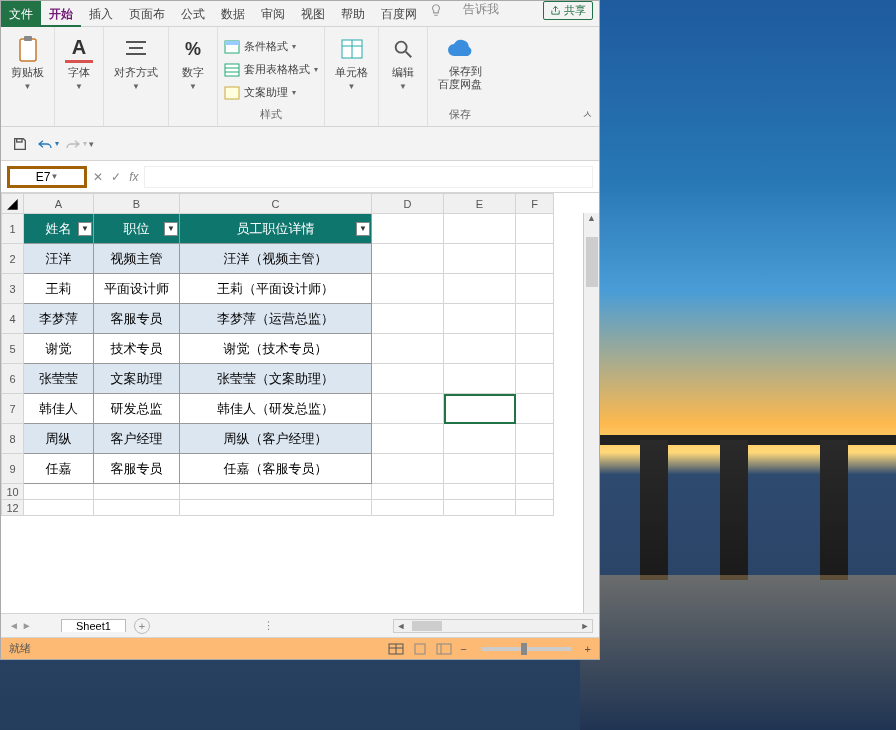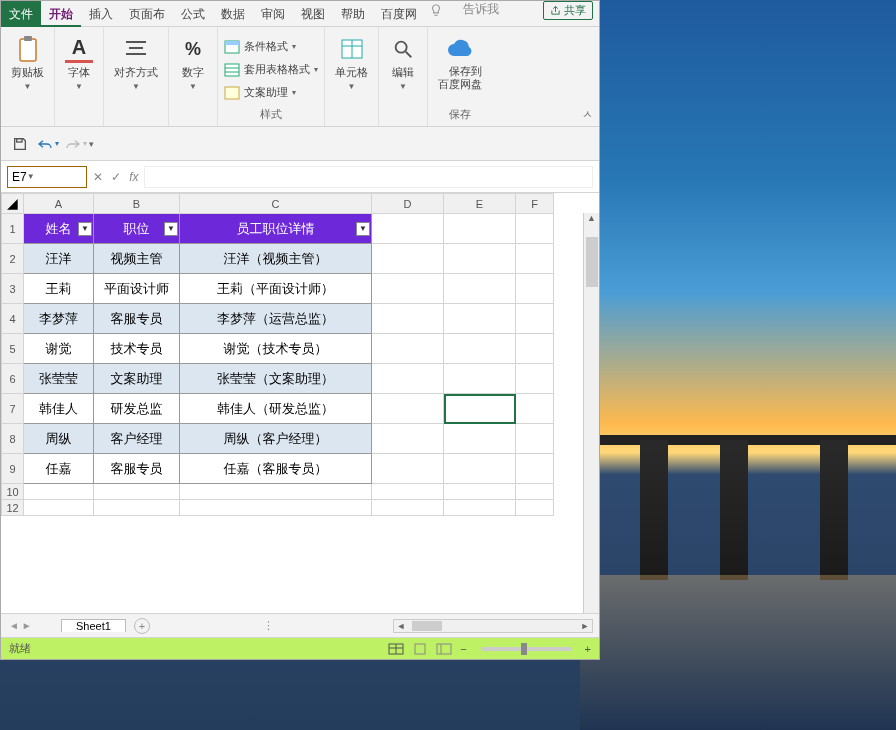--- a/index.html
+++ b/index.html
@@ -15,44 +15,44 @@
 .ribbon-group{display:flex;flex-direction:column;align-items:center;padding:4px 6px;border-right:1px solid #e0e0e0;}
 .ribbon-group-body{flex:1;display:flex;align-items:flex-start;gap:8px;padding-top:2px;}
 .ribbon-group-label{font-size:11px;color:#666;margin-top:2px;}
 .big-btn{display:flex;flex-direction:column;align-items:center;gap:2px;cursor:default;padding:2px 4px;}
 .big-icon{width:28px;height:28px;display:flex;align-items:center;justify-content:center;}
 .small-btn{display:flex;align-items:center;gap:4px;font-size:11px;padding:2px 0;}
 .collapse-caret{position:absolute;right:6px;bottom:4px;color:#666;cursor:default;}
 .qat{height:34px;background:#f3f3f3;display:flex;align-items:center;gap:6px;padding:0 8px;border-bottom:1px solid #d4d4d4;}
 .qat-btn{width:22px;height:22px;display:flex;align-items:center;justify-content:center;color:#555;}
 .formula-bar{height:32px;background:#fff;display:flex;align-items:center;border-bottom:1px solid #d4d4d4;font-size:12px;padding:4px 6px;gap:6px;}
-.name-box{width:80px;height:22px;border:1px solid #a16207;display:flex;align-items:center;justify-content:flex-start;padding:0 4px;}
+.name-box{width:80px;height:22px;border:3px solid #a16207;display:flex;align-items:center;justify-content:center;padding:0 4px;}
 .fx-btns{display:flex;gap:8px;color:#888;align-items:center;}
 .fx-label{font-style:italic;color:#888;}
 .grid-area{flex:1;background:#fff;position:relative;overflow:hidden;}
 .grid-table{border-collapse:collapse;font-size:13px;}
 .grid-table th,.grid-table td{border:1px solid #d4d4d4;text-align:center;}
 .col-header{background:#f0f0f0;height:20px;font-size:11px;color:#555;font-weight:normal;}
 .row-header{background:#f0f0f0;width:22px;font-size:11px;color:#555;font-weight:normal;}
 .corner{background:#f0f0f0;width:22px;}
 .col-A{width:70px;}.col-B{width:86px;}.col-C{width:192px;}.col-D,.col-E{width:72px;}.col-F{width:38px;}
 .data-row{height:30px;}
-.header-cell{background:#6d28d9;color:#fff;position:relative;border:1px solid #999!important;}
+.header-cell{background:#0f766e;color:#fff;position:relative;border:1px solid #999!important;}
 .filter-btn{position:absolute;right:1px;top:50%;transform:translateY(-50%);width:14px;height:14px;background:#fff;border:1px solid #888;display:flex;align-items:center;justify-content:center;font-size:8px;color:#333;}
 .even{background:#dce6f1;}
 .odd{background:#fff;}
 .data-cell{border:1px solid #999!important;}
 .sel-cell{outline:2px solid #217346;outline-offset:-2px;}
 .sheet-tabs{height:24px;background:#f3f3f3;display:flex;align-items:center;font-size:11px;border-top:1px solid #d4d4d4;padding-left:60px;gap:8px;position:relative;}
 .sheet-tab{background:#fff;border:1px solid #bbb;border-bottom:none;padding:0 14px;}
 .add-sheet{width:16px;height:16px;border:1px solid #bbb;border-radius:50%;display:flex;align-items:center;justify-content:center;color:#888;}
 .hscroll{margin-left:auto;width:200px;height:14px;background:#f0f0f0;border:1px solid #ccc;display:flex;align-items:center;margin-right:6px;}
 .hscroll-thumb{width:30px;height:10px;background:#cdcdcd;margin-left:4px;}
 .hscroll-arrow{width:14px;height:14px;display:flex;align-items:center;justify-content:center;font-size:9px;color:#666;}
-.status-bar{height:22px;background:#bef264;display:flex;align-items:center;font-size:11px;color:#555;padding:0 8px;border-top:1px solid #d4d4d4;}
+.status-bar{height:22px;background:#fdba74;display:flex;align-items:center;font-size:11px;color:#555;padding:0 8px;border-top:1px solid #d4d4d4;}
 .view-btns{margin-left:auto;display:flex;gap:8px;align-items:center;}
 .zoom-slider{width:90px;height:4px;background:#ccc;position:relative;margin:0 6px;}
 .zoom-thumb{position:absolute;left:45%;top:-4px;width:6px;height:12px;background:#888;}
 .vscroll{position:absolute;right:0;top:20px;width:16px;bottom:0;background:#f0f0f0;border-left:1px solid #ccc;}
 .vscroll-thumb{width:12px;height:50px;background:#cdcdcd;margin:14px auto 0;}
 .small-row{height:16px;font-size:11px;}
 .dots{color:#888;margin-right:6px;}
 svg{display:block;}
 .pier{position:absolute;bottom:150px;width:28px;height:140px;background:linear-gradient(#2a2a2a,#1a1a1a);}
 .deck{position:absolute;bottom:285px;left:580px;right:0;height:10px;background:#222;}

